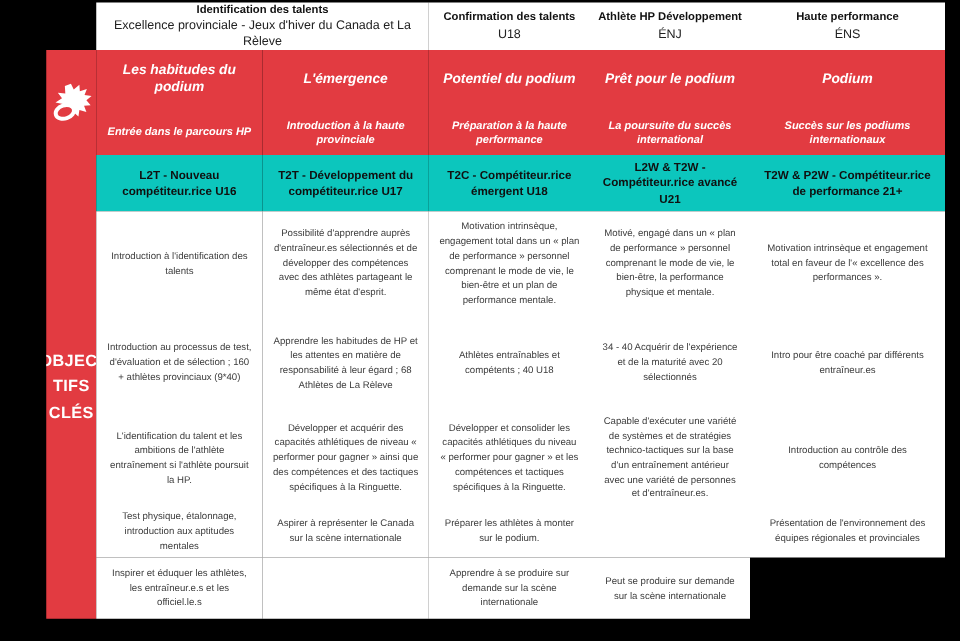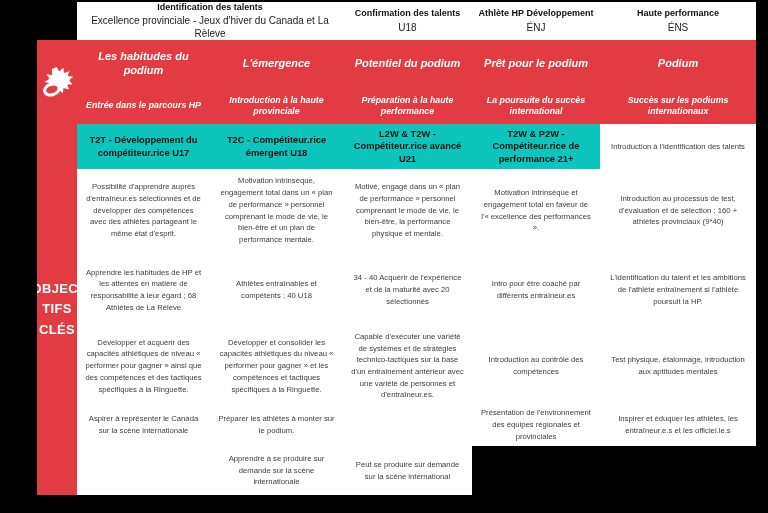--- a/index.html
+++ b/index.html
@@ -75,20 +75,21 @@
   <div class="cell red stage-sub">Introduction à la haute provinciale</div>
   <div class="cell red stage-sub">Préparation à la haute performance</div>
   <div class="cell red stage-sub">La poursuite du succès international</div>
   <div class="cell red stage-sub">Succès sur les podiums internationaux</div>
 
   <div class="cell objectifs">
     <div class="grp">OBJEC-
 TIFS
 CLÉS</div>
   </div>
+  <div class="cell teal">L2T - Nouveau compétiteur.rice U16</div>
   <div class="cell teal">T2T - Développement du compétiteur.rice U17</div>
   <div class="cell teal">T2C - Compétiteur.rice émergent U18</div>
   <div class="cell teal">L2W &amp; T2W - Compétiteur.rice avancé U21</div>
   <div class="cell teal">T2W &amp; P2W - Compétiteur.rice de performance 21+</div>
 
   <div class="cell body-cell">Introduction à l'identification des talents</div>
   <div class="cell body-cell">Possibilité d'apprendre auprès d'entraîneur.es sélectionnés et de développer des compétences avec des athlètes partageant le même état d'esprit.</div>
   <div class="cell body-cell">Motivation intrinsèque, engagement total dans un « plan de performance » personnel comprenant le mode de vie, le bien-être et un plan de performance mentale.</div>
   <div class="cell body-cell">Motivé, engagé dans un « plan de performance » personnel comprenant le mode de vie, le bien-être, la performance physique et mentale.</div>
   <div class="cell body-cell">Motivation intrinsèque et engagement total en faveur de l'« excellence des performances ».</div>
@@ -107,15 +108,15 @@
   <div class="cell body-cell">Introduction au contrôle des compétences</div>
   <div class="cell body-cell">Test physique, étalonnage, introduction aux aptitudes mentales</div>
   <div class="cell body-cell">Aspirer à représenter le Canada sur la scène internationale</div>
   <div class="cell body-cell">Préparer les athlètes à monter sur le podium.</div>
   <div class="cell body-cell"></div>
 
   <div class="cell body-cell">Présentation de l'environnement des équipes régionales et provinciales</div>
   <div class="cell body-cell">Inspirer et éduquer les athlètes, les entraîneur.e.s et les officiel.le.s</div>
   <div class="cell body-cell"></div>
   <div class="cell body-cell">Apprendre à se produire sur demande sur la scène internationale</div>
-  <div class="cell body-cell">Peut se produire sur demande sur la scène international</div>
+  <div class="cell body-cell">Peut se produire sur demande sur la scène internationale</div>
 
 </div>
 
 </body></html>

